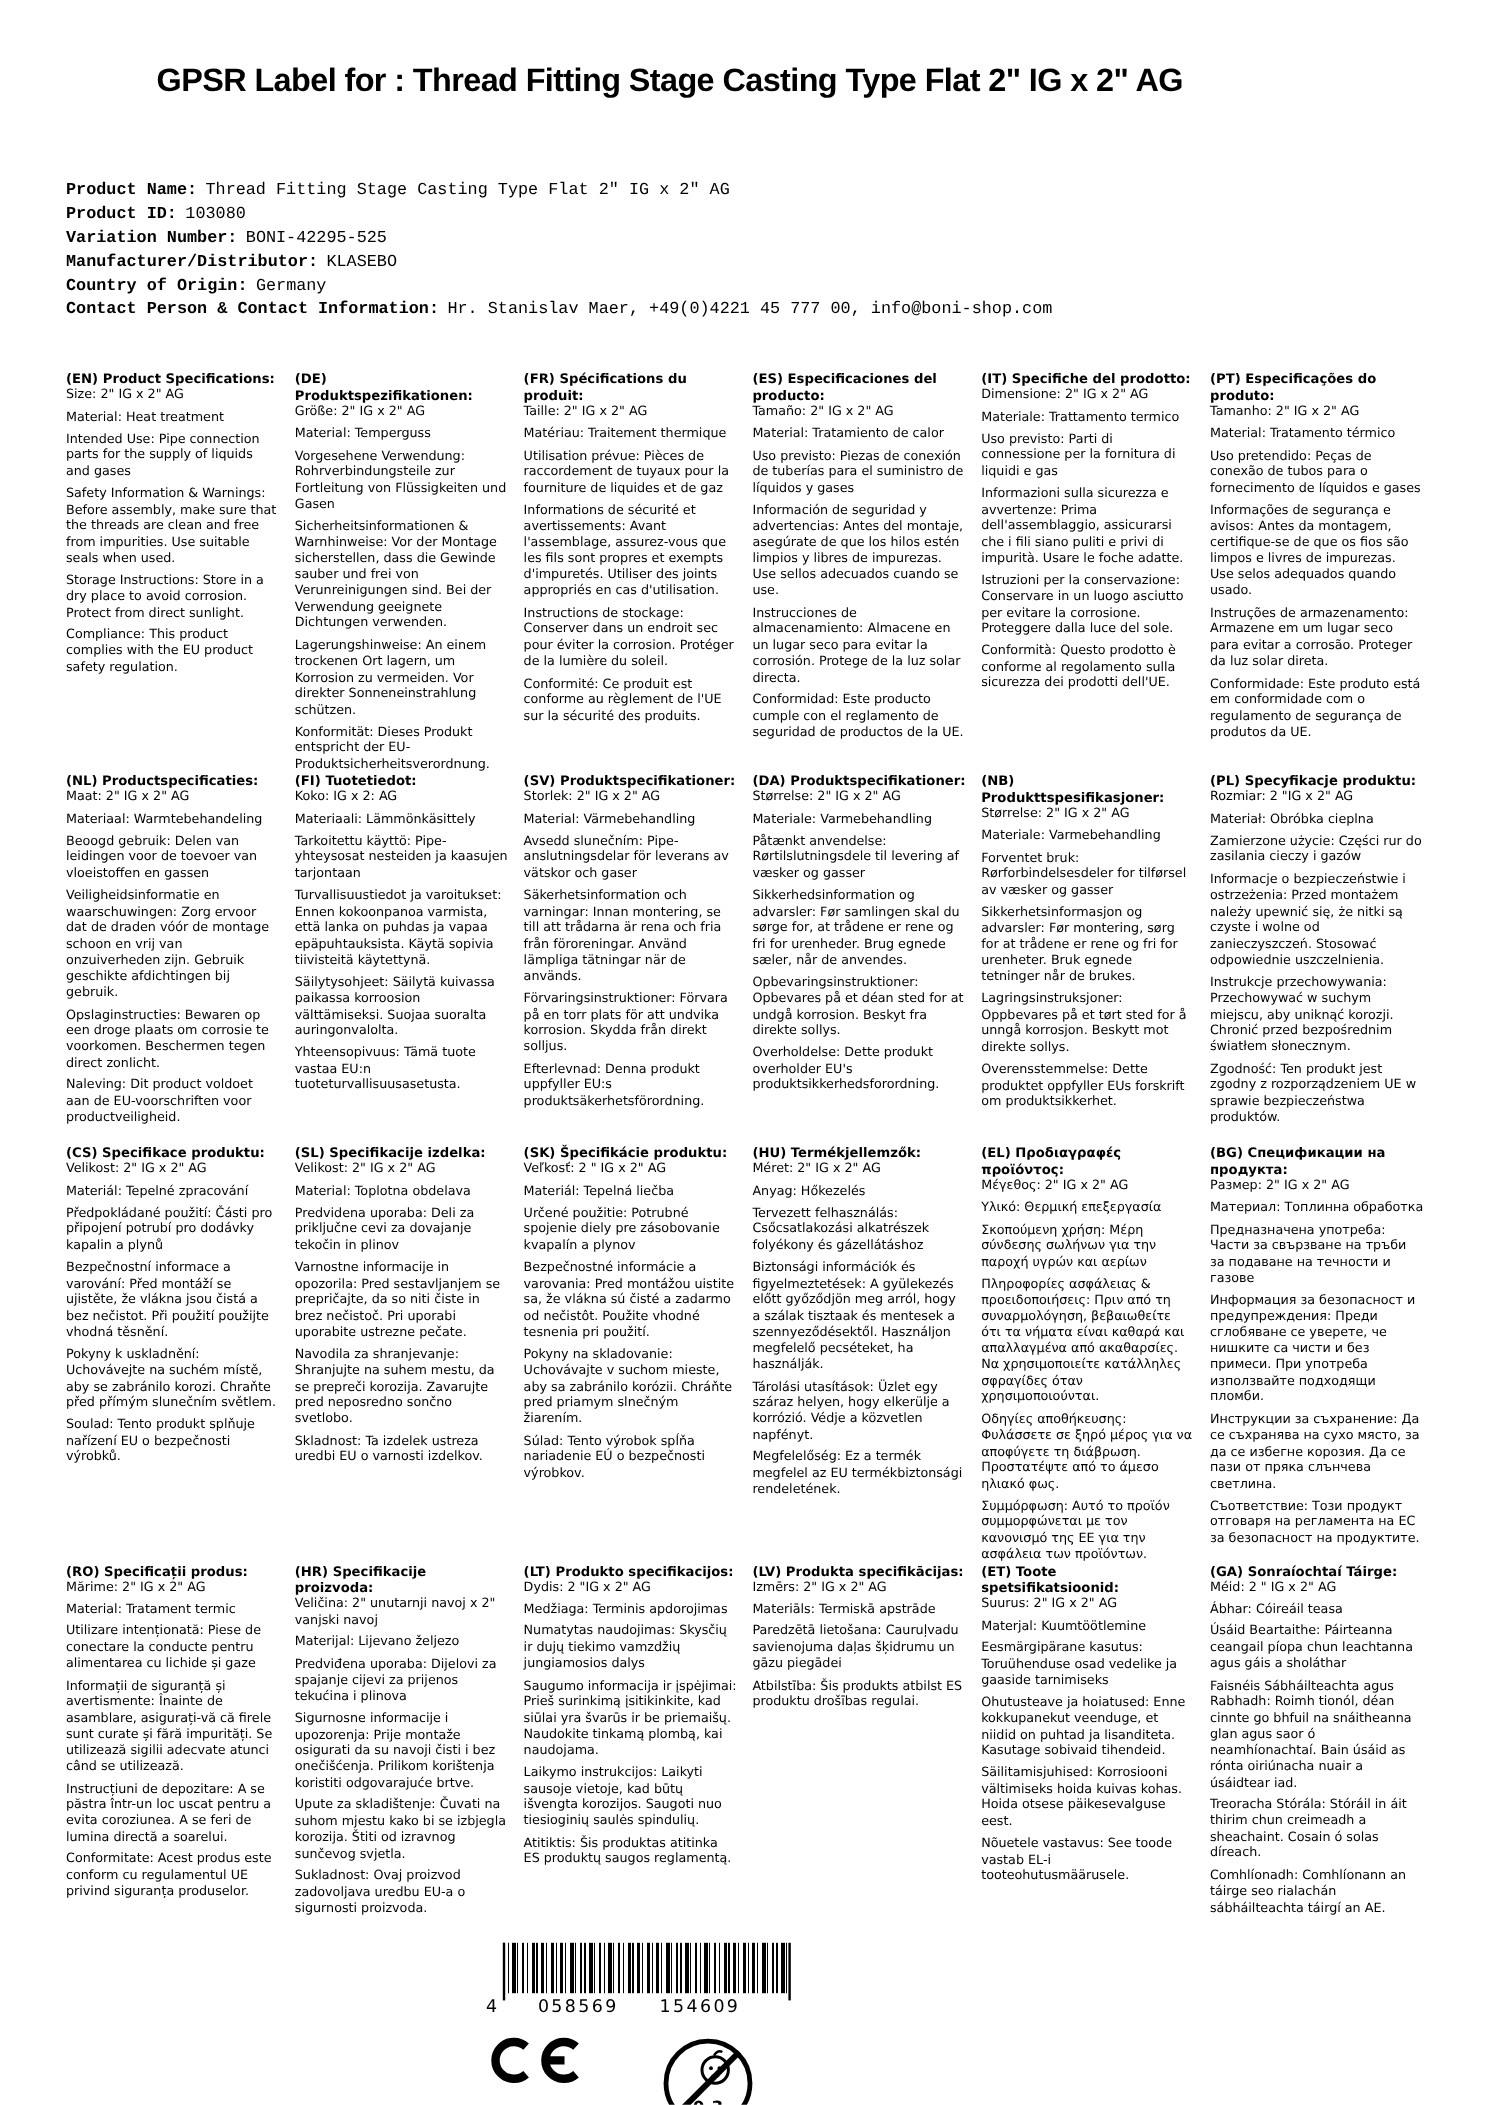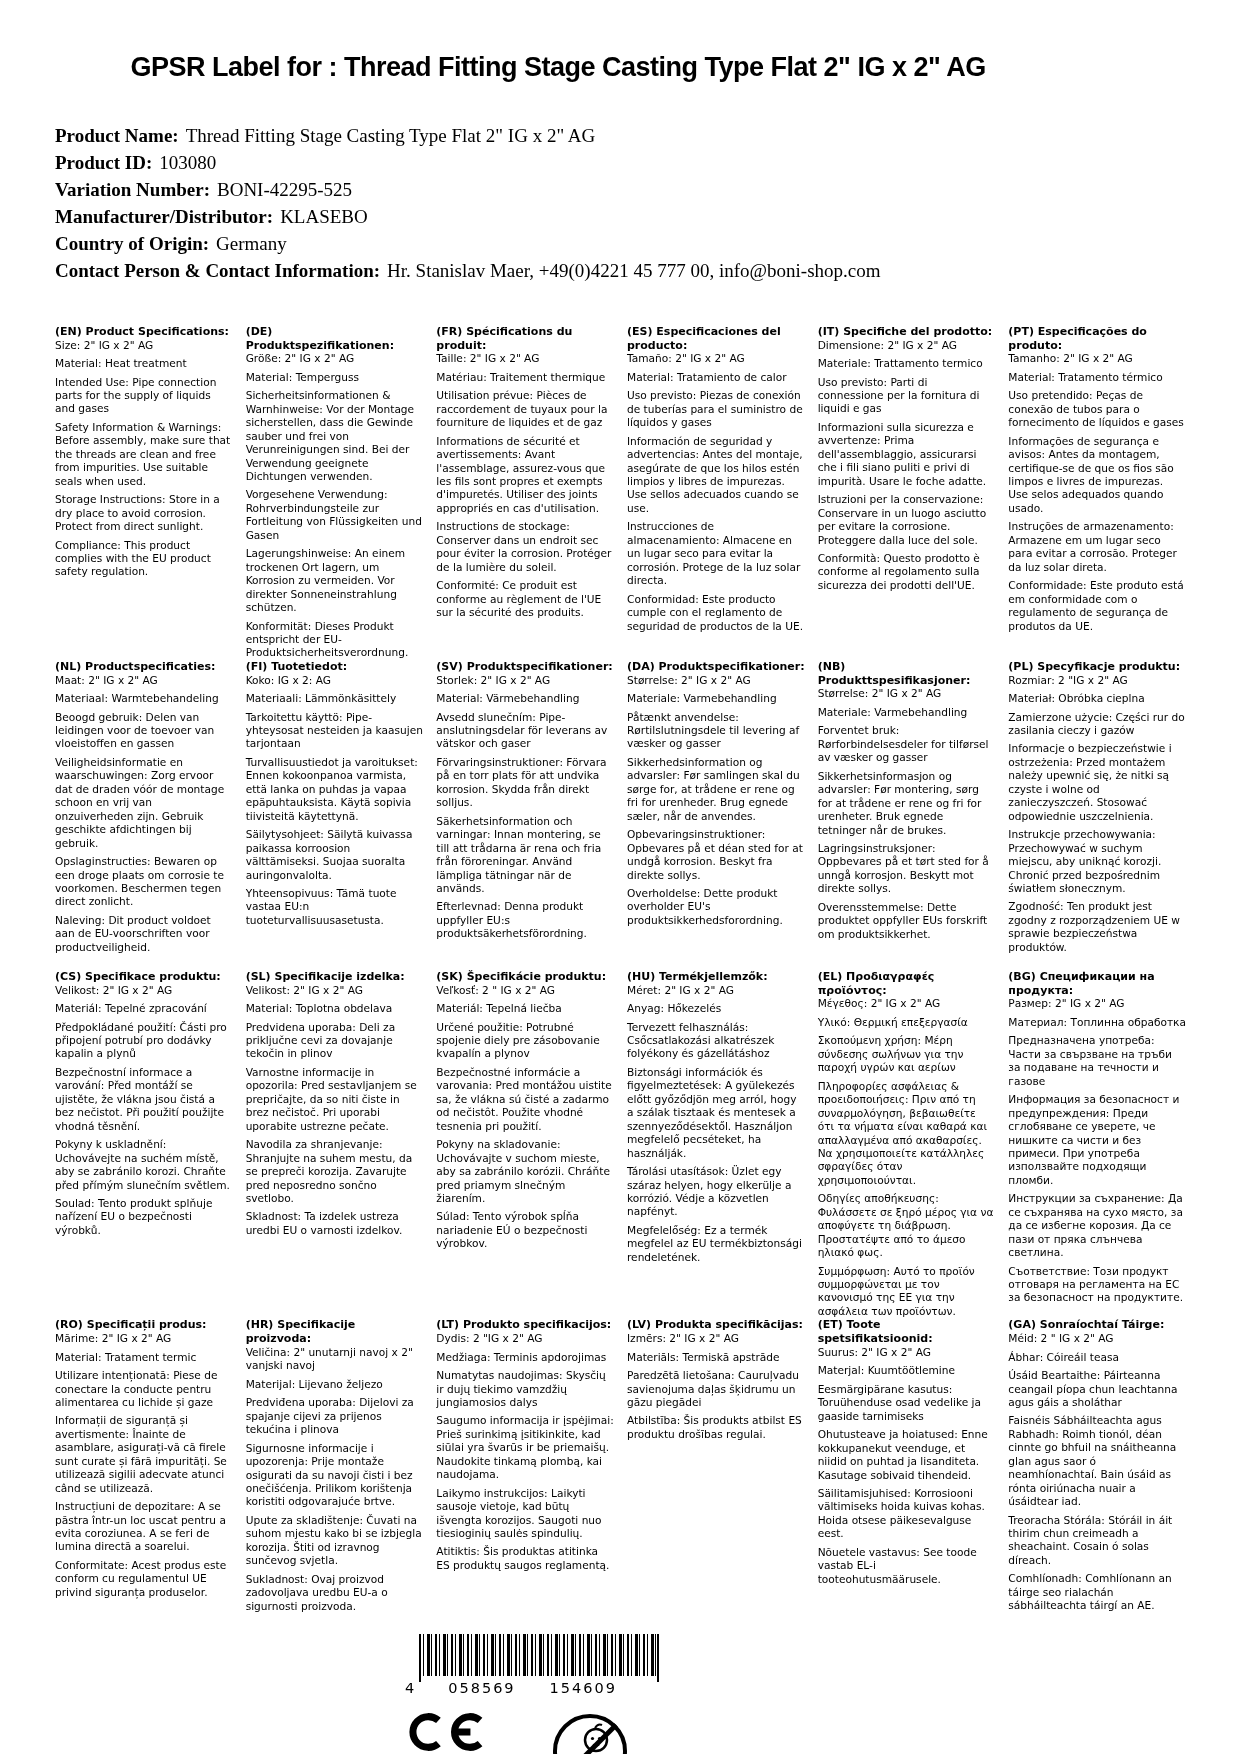--- a/index.html
+++ b/index.html
@@ -1,22 +1,22 @@
 <!DOCTYPE html>
 <html><head>
 <meta charset="utf-8">
 <style>
   html,body{margin:0;padding:0;background:#ffffff;}
   body{width:1241px;height:1754px;overflow:hidden;color:#000;font-family:"DejaVu Sans",sans-serif;}
   .page{padding:0 55px;box-sizing:border-box;}
   .title{margin:50px auto 0;max-width:980px;text-align:left;
          font-family:"Liberation Sans",sans-serif;font-weight:bold;
          font-size:27px;line-height:1.3;letter-spacing:-0.5px;}
-  .product-info{margin-top:38px;font-family:Liberation Serif, serif;
-                font-size:19px;line-height:1.42;}
+  .product-info{margin-top:65px;font-family:Liberation Mono, monospace;
+                font-size:14px;line-height:1.42;}
   .info-row{white-space:normal;}
   .info-row .lbl{font-weight:bold;margin-right:7px;}
   .spec-grid{margin-top:40px;display:grid;grid-template-columns:repeat(6,1fr);
              column-gap:13px;grid-auto-rows:minmax(310px,auto);}
   .cell{font-size:10.6px;line-height:1.27;overflow-wrap:break-word;}
   .cell h3{font-size:11px;margin:0;line-height:1.25;}
   .cell p{margin:0;}
   .cell p + p{margin-top:5px;}
   .bottom{margin:6px 0 0 350px;width:fit-content;}
   .barcode{width:260px;}
@@ -58,22 +58,22 @@
         <p>Material: Heat treatment</p>
         <p>Intended Use: Pipe connection parts for the supply of liquids and gases</p>
         <p>Safety Information &amp; Warnings: Before assembly, make sure that the threads are clean and free from impurities. Use suitable seals when used.</p>
         <p>Storage Instructions: Store in a dry place to avoid corrosion. Protect from direct sunlight.</p>
         <p>Compliance: This product complies with the EU product safety regulation.</p>
       </div>
       <div class="cell">
         <h3>(DE) Produktspezifikationen:</h3>
         <p>Größe: 2" IG x 2" AG</p>
         <p>Material: Temperguss</p>
+        <p>Vorgesehene Verwendung: Rohrverbindungsteile zur Fortleitung von Flüssigkeiten und Gasen</p>
         <p>Sicherheitsinformationen &amp; Warnhinweise: Vor der Montage sicherstellen, dass die Gewinde sauber und frei von Verunreinigungen sind. Bei der Verwendung geeignete Dichtungen verwenden.</p>
-        <p>Vorgesehene Verwendung: Rohrverbindungsteile zur Fortleitung von Flüssigkeiten und Gasen</p>
         <p>Lagerungshinweise: An einem trockenen Ort lagern, um Korrosion zu vermeiden. Vor direkter Sonneneinstrahlung schützen.</p>
         <p>Konformität: Dieses Produkt entspricht der EU-Produktsicherheitsverordnung.</p>
       </div>
       <div class="cell">
         <h3>(FR) Spécifications du produit:</h3>
         <p>Taille: 2" IG x 2" AG</p>
         <p>Matériau: Traitement thermique</p>
         <p>Utilisation prévue: Pièces de raccordement de tuyaux pour la fourniture de liquides et de gaz</p>
         <p>Informations de sécurité et avertissements: Avant l'assemblage, assurez-vous que les fils sont propres et exempts d'impuretés. Utiliser des joints appropriés en cas d'utilisation.</p>
         <p>Instructions de stockage: Conserver dans un endroit sec pour éviter la corrosion. Protéger de la lumière du soleil.</p>
@@ -122,22 +122,22 @@
         <p>Tarkoitettu käyttö: Pipe-yhteysosat nesteiden ja kaasujen tarjontaan</p>
         <p>Turvallisuustiedot ja varoitukset: Ennen kokoonpanoa varmista, että lanka on puhdas ja vapaa epäpuhtauksista. Käytä sopivia tiivisteitä käytettynä.</p>
         <p>Säilytysohjeet: Säilytä kuivassa paikassa korroosion välttämiseksi. Suojaa suoralta auringonvalolta.</p>
         <p>Yhteensopivuus: Tämä tuote vastaa EU:n tuoteturvallisuusasetusta.</p>
       </div>
       <div class="cell">
         <h3>(SV) Produktspecifikationer:</h3>
         <p>Storlek: 2" IG x 2" AG</p>
         <p>Material: Värmebehandling</p>
         <p>Avsedd slunečním: Pipe-anslutningsdelar för leverans av vätskor och gaser</p>
+        <p>Säkerhetsinformation och varningar: Innan montering, se till att trådarna är rena och fria från föroreningar. Använd lämpliga tätningar när de används.</p>
         <p>Förvaringsinstruktioner: Förvara på en torr plats för att undvika korrosion. Skydda från direkt solljus.</p>
-        <p>Säkerhetsinformation och varningar: Innan montering, se till att trådarna är rena och fria från föroreningar. Använd lämpliga tätningar när de används.</p>
         <p>Efterlevnad: Denna produkt uppfyller EU:s produktsäkerhetsförordning.</p>
       </div>
       <div class="cell">
         <h3>(DA) Produktspecifikationer:</h3>
         <p>Størrelse: 2" IG x 2" AG</p>
         <p>Materiale: Varmebehandling</p>
         <p>Påtænkt anvendelse: Rørtilslutningsdele til levering af væsker og gasser</p>
         <p>Sikkerhedsinformation og advarsler: Før samlingen skal du sørge for, at trådene er rene og fri for urenheder. Brug egnede sæler, når de anvendes.</p>
         <p>Opbevaringsinstruktioner: Opbevares på et déan sted for at undgå korrosion. Beskyt fra direkte sollys.</p>
         <p>Overholdelse: Dette produkt overholder EU's produktsikkerhedsforordning.</p>

